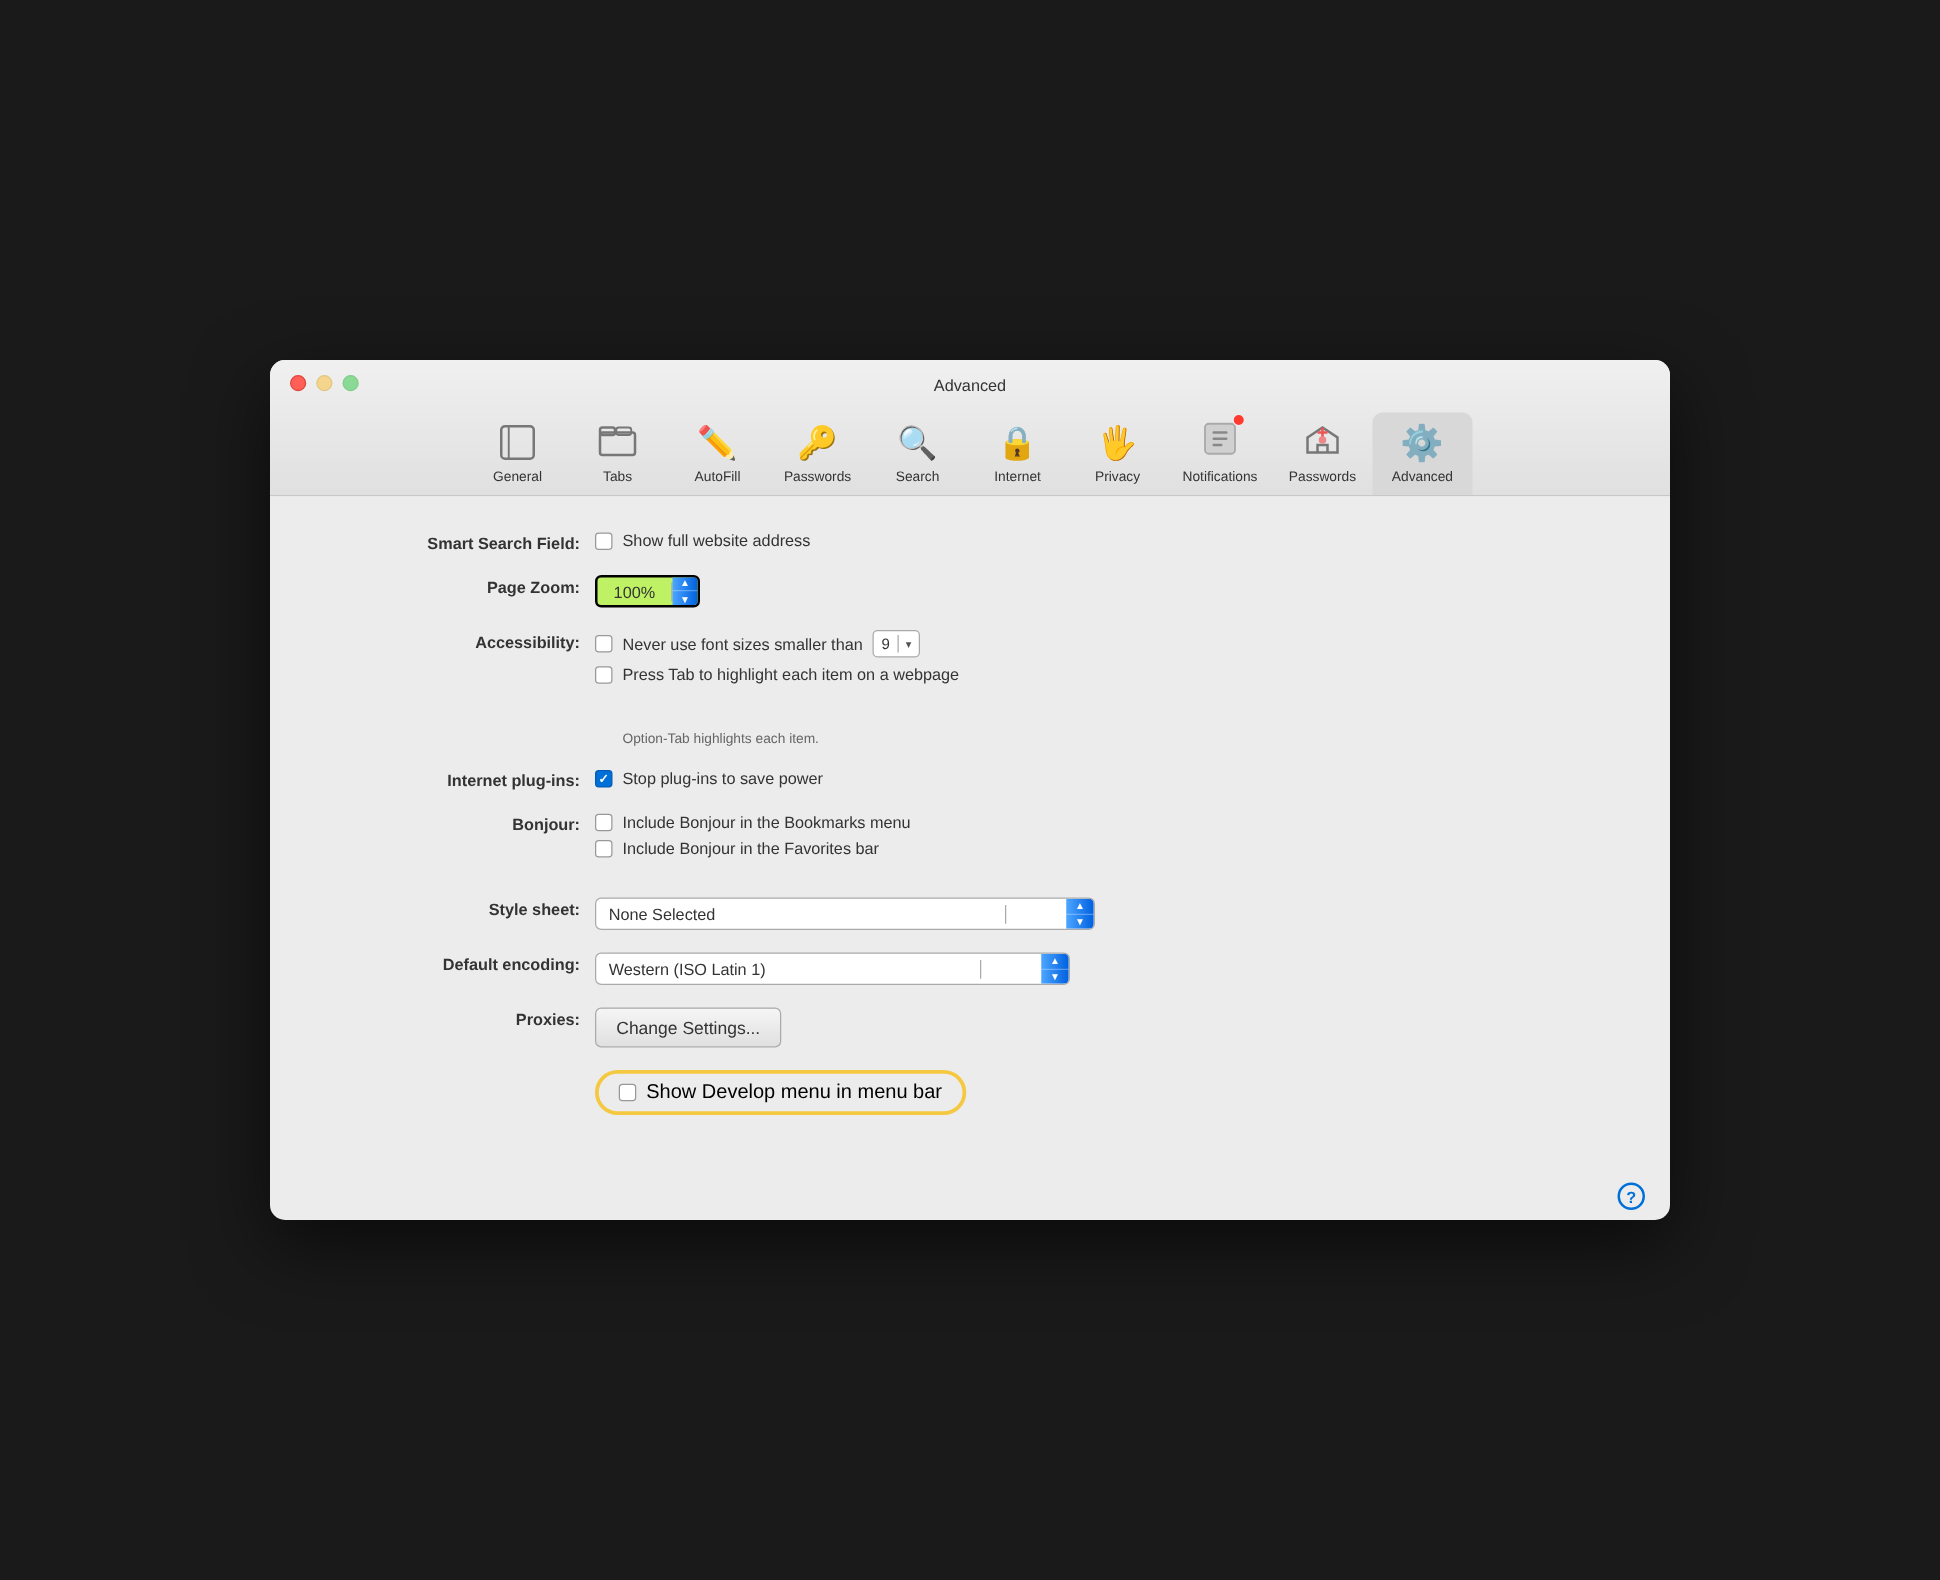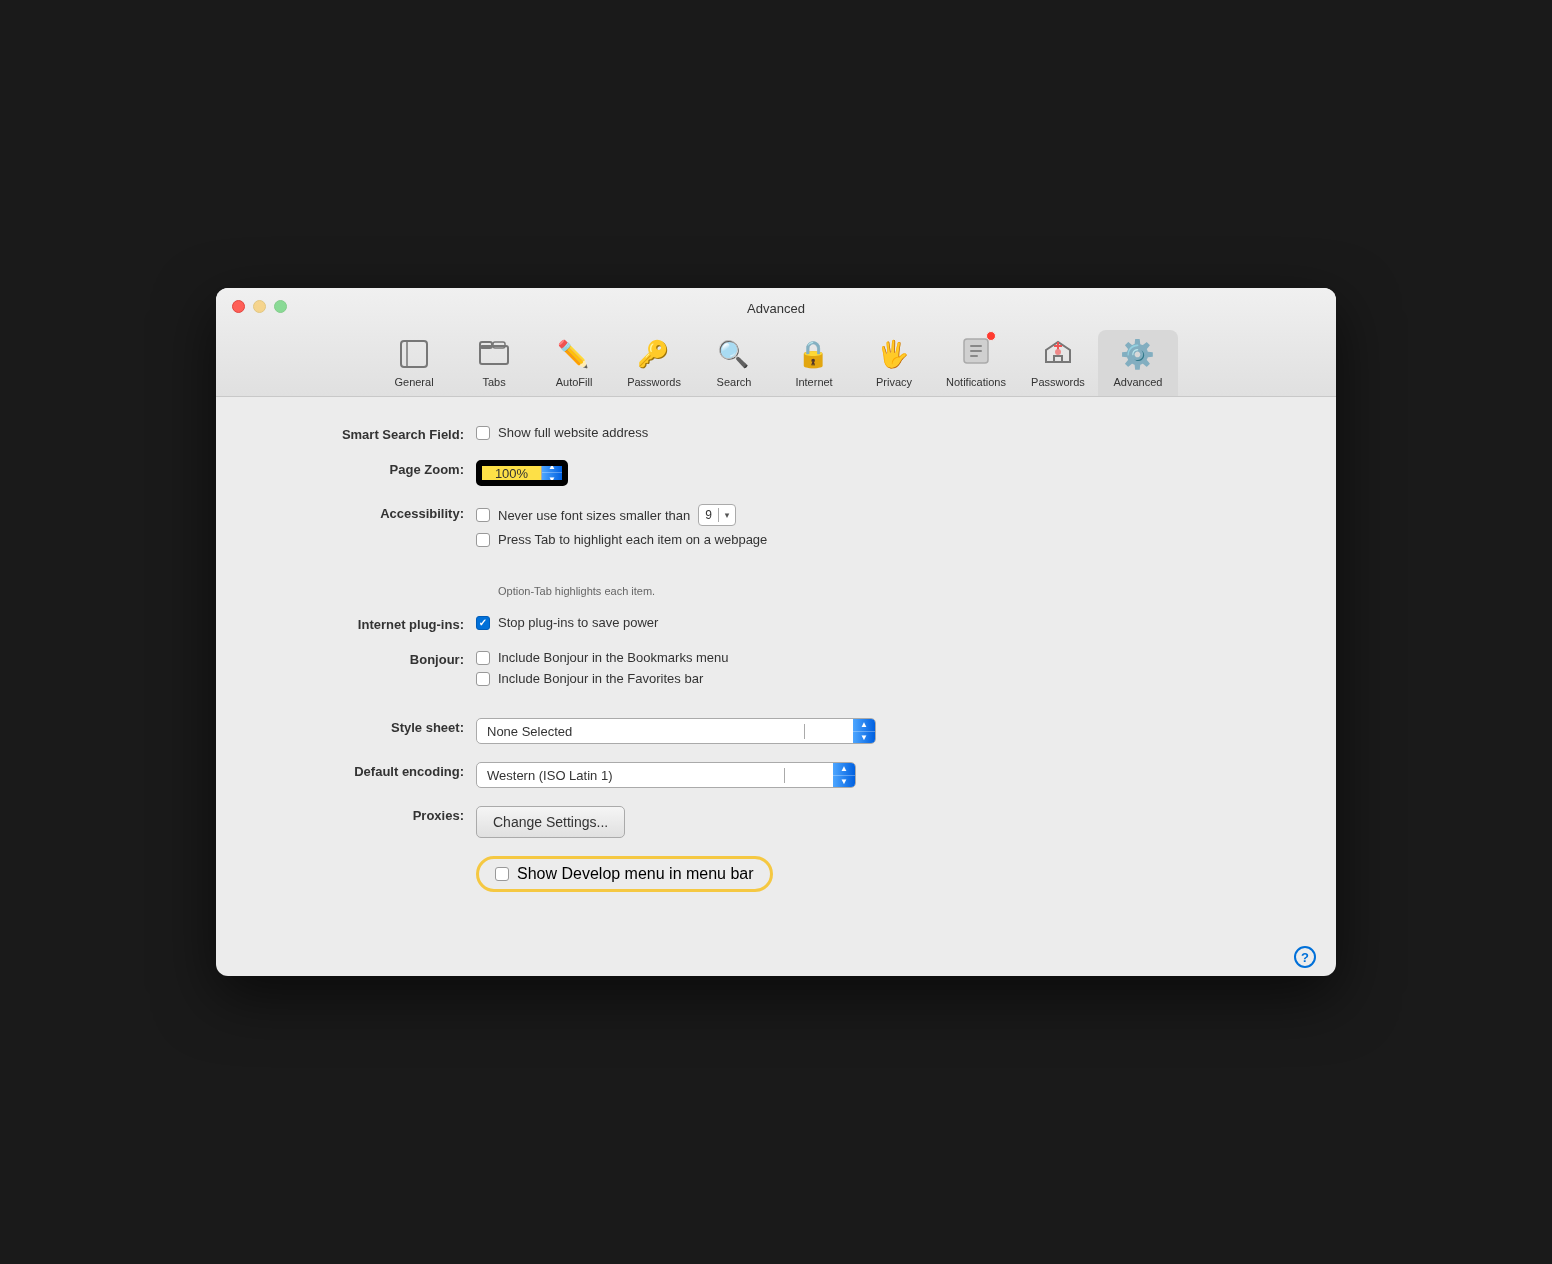--- a/index.html
+++ b/index.html
@@ -152,24 +152,24 @@
     .hint-text {
       font-size: 11px;
       color: #666;
       margin-left: 22px;
       margin-top: 32px;
     }
 
     .zoom-display {
       display: flex;
       align-items: center;
-      border: 6px solid #000000;
+      border: 2px solid #000000;
       border-radius: 5px;
       overflow: hidden;
-      background: #fde047;
+      background: #bef264;
       height: 26px;
     }
 
     .zoom-value {
       padding: 0 10px;
       font-size: 13px;
       color: #333;
       border-right: 1px solid #aaa;
       min-width: 60px;
       text-align: center;

